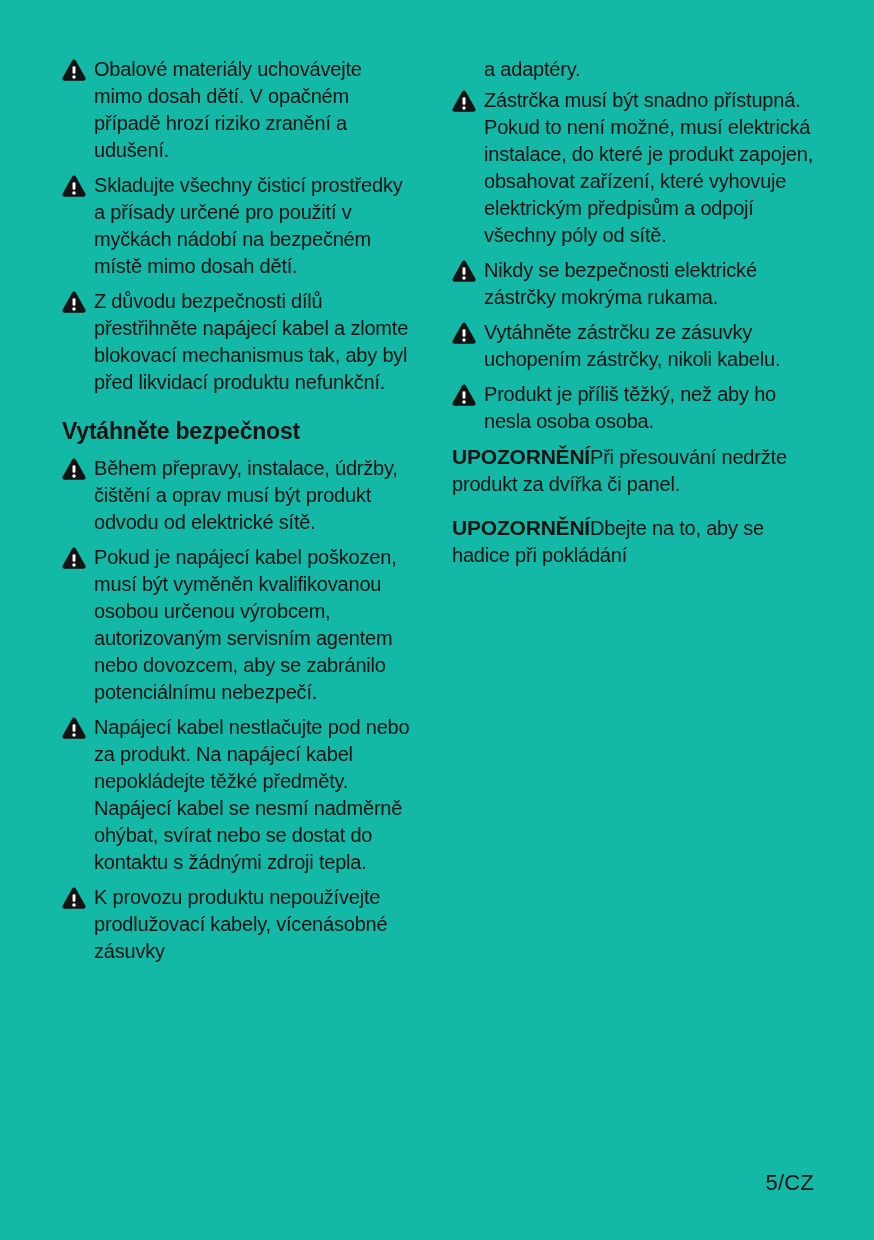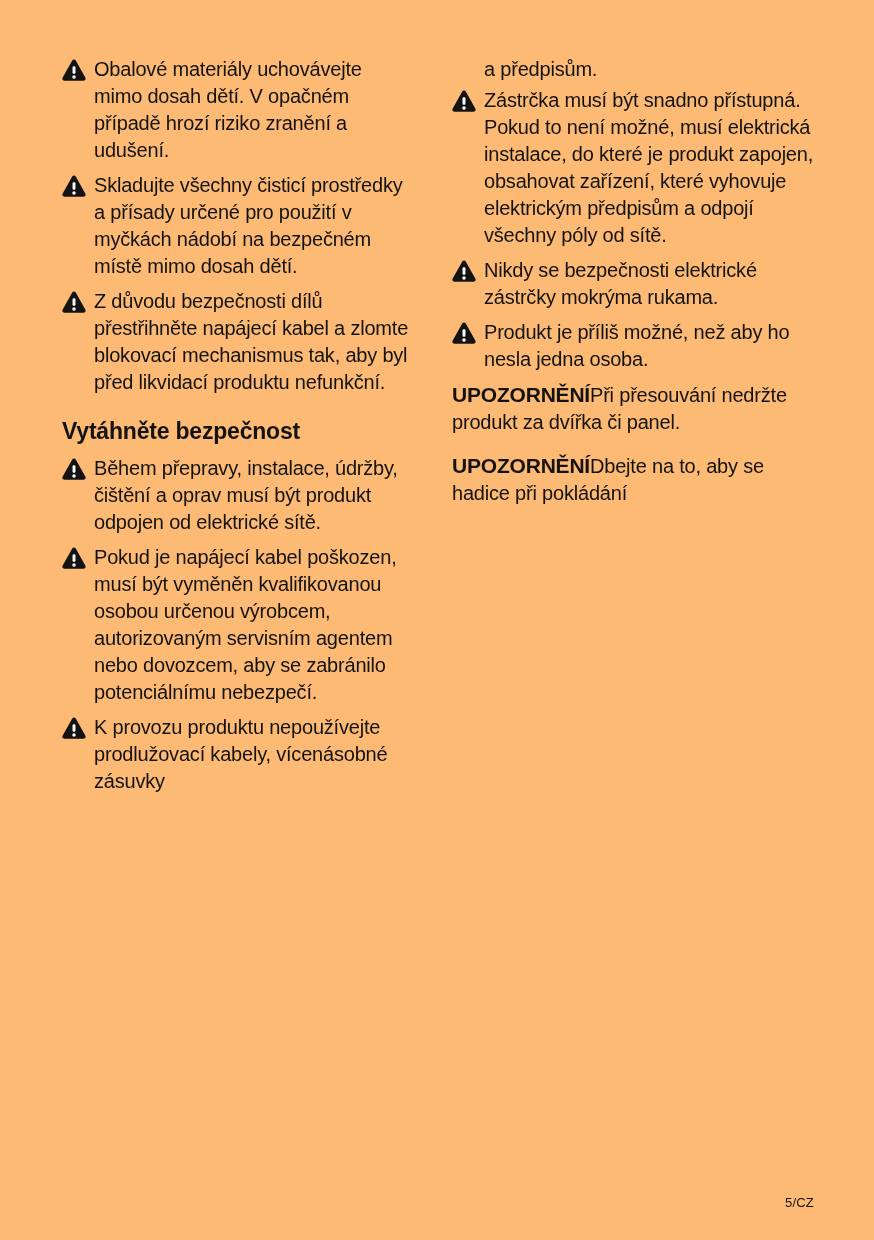--- a/index.html
+++ b/index.html
@@ -5,21 +5,21 @@
   html, body {
     margin: 0;
     padding: 0;
     background: #e8e8e8;
   }
   .page {
     position: relative;
     width: 874px;
     height: 1240px;
     margin: 0 auto;
-    background: #fdba74;
+    background: #14b8a6;
     font-family: "Liberation Sans", "DejaVu Sans", sans-serif;
     color: #131313;
     overflow: hidden;
   }
   .col {
     position: absolute;
     top: 56px;
   }
   .col-left  { left: 62px;  width: 352px; }
   .col-right { left: 452px; width: 372px; }
@@ -59,22 +59,22 @@
     letter-spacing: -0.2px;
   }
   .caution-label {
     font-weight: bold;
     font-size: 21px;
     letter-spacing: -0.2px;
   }
   .footer {
     position: absolute;
     right: 60px;
-    bottom: 30px;
-    font-size: 13px;
+    bottom: 44px;
+    font-size: 22px;
     letter-spacing: 0.2px;
   }
   .svg-defs { position: absolute; width: 0; height: 0; }
 </style>
 </head>
 <body>
 
 <svg class="svg-defs" aria-hidden="true">
   <defs>
     <g id="warn-tri">
@@ -109,66 +109,78 @@
           </svg></span>
       <span class="warn-text">Z důvodu bezpečnosti dílů přestřihněte napájecí kabel a zlomte blokovací mechanismus tak, aby byl před likvidací produktu nefunkční.</span>
     </div>
 
     <h2 class="section-heading">Vytáhněte bezpečnost</h2>
 
     <div class="warn">
       <span class="warn-icon"><svg width="24" height="22" viewBox="0 0 24 22">
             <use href="#warn-tri"></use>
           </svg></span>
-      <span class="warn-text">Během přepravy, instalace, údržby, čištění a oprav musí být produkt odpojen od elektrické sítě.</span>
+      <span class="warn-text">Během přepravy, instalace, údržby, čištění a oprav musí být produkt odvodu od elektrické sítě.</span>
     </div>
 
     <div class="warn">
       <span class="warn-icon"><svg width="24" height="22" viewBox="0 0 24 22">
             <use href="#warn-tri"></use>
           </svg></span>
       <span class="warn-text">Pokud je napájecí kabel poškozen, musí být vyměněn kvalifikovanou osobou určenou výrobcem, autorizovaným servisním agentem nebo dovozcem, aby se zabránilo potenciálnímu nebezpečí.</span>
     </div>
 
+    <div class="warn">
+      <span class="warn-icon"><svg width="24" height="22" viewBox="0 0 24 22">
+            <use href="#warn-tri"></use>
+          </svg></span>
+      <span class="warn-text">Napájecí kabel nestlačujte pod nebo za produkt. Na napájecí kabel nepokládejte těžké předměty. Napájecí kabel se nesmí nadměrně ohýbat, svírat nebo se dostat do kontaktu s žádnými zdroji tepla.</span>
+    </div>
 
     <div class="warn">
       <span class="warn-icon"><svg width="24" height="22" viewBox="0 0 24 22">
             <use href="#warn-tri"></use>
           </svg></span>
       <span class="warn-text">K provozu produktu nepoužívejte prodlužovací kabely, vícenásobné zásuvky</span>
     </div>
 
   </div>
 
   <div class="col col-right">
 
-    <div class="cont-line">a předpisům.</div>
+    <div class="cont-line">a adaptéry.</div>
 
     <div class="warn">
       <span class="warn-icon"><svg width="24" height="22" viewBox="0 0 24 22">
             <use href="#warn-tri"></use>
           </svg></span>
       <span class="warn-text">Zástrčka musí být snadno přístupná. Pokud to není možné, musí elektrická instalace, do které je produkt zapojen, obsahovat zařízení, které vyhovuje elektrickým předpisům a odpojí všechny póly od sítě.</span>
     </div>
 
     <div class="warn">
       <span class="warn-icon"><svg width="24" height="22" viewBox="0 0 24 22">
             <use href="#warn-tri"></use>
           </svg></span>
       <span class="warn-text">Nikdy se bezpečnosti elektrické zástrčky mokrýma rukama.</span>
     </div>
 
+    <div class="warn">
+      <span class="warn-icon"><svg width="24" height="22" viewBox="0 0 24 22">
+            <use href="#warn-tri"></use>
+          </svg></span>
+      <span class="warn-text">Vytáhněte zástrčku ze zásuvky uchopením zástrčky, nikoli kabelu.</span>
+    </div>
 
 
 
     <div class="warn">
       <span class="warn-icon"><svg width="24" height="22" viewBox="0 0 24 22">
             <use href="#warn-tri"></use>
           </svg></span>
-      <span class="warn-text">Produkt je příliš možné, než aby ho nesla jedna osoba.</span>
+      <span class="warn-text">Produkt je příliš těžký, než aby ho nesla osoba osoba.</span>
     </div>
 
     <p class="caution">
       <span class="caution-label">UPOZORNĚNÍ</span><span>Při přesouvání nedržte produkt za dvířka či panel.</span>
     </p>
 
 
     <p class="caution">
       <span class="caution-label">UPOZORNĚNÍ</span><span>Dbejte na to, aby se hadice při pokládání</span>
     </p>

